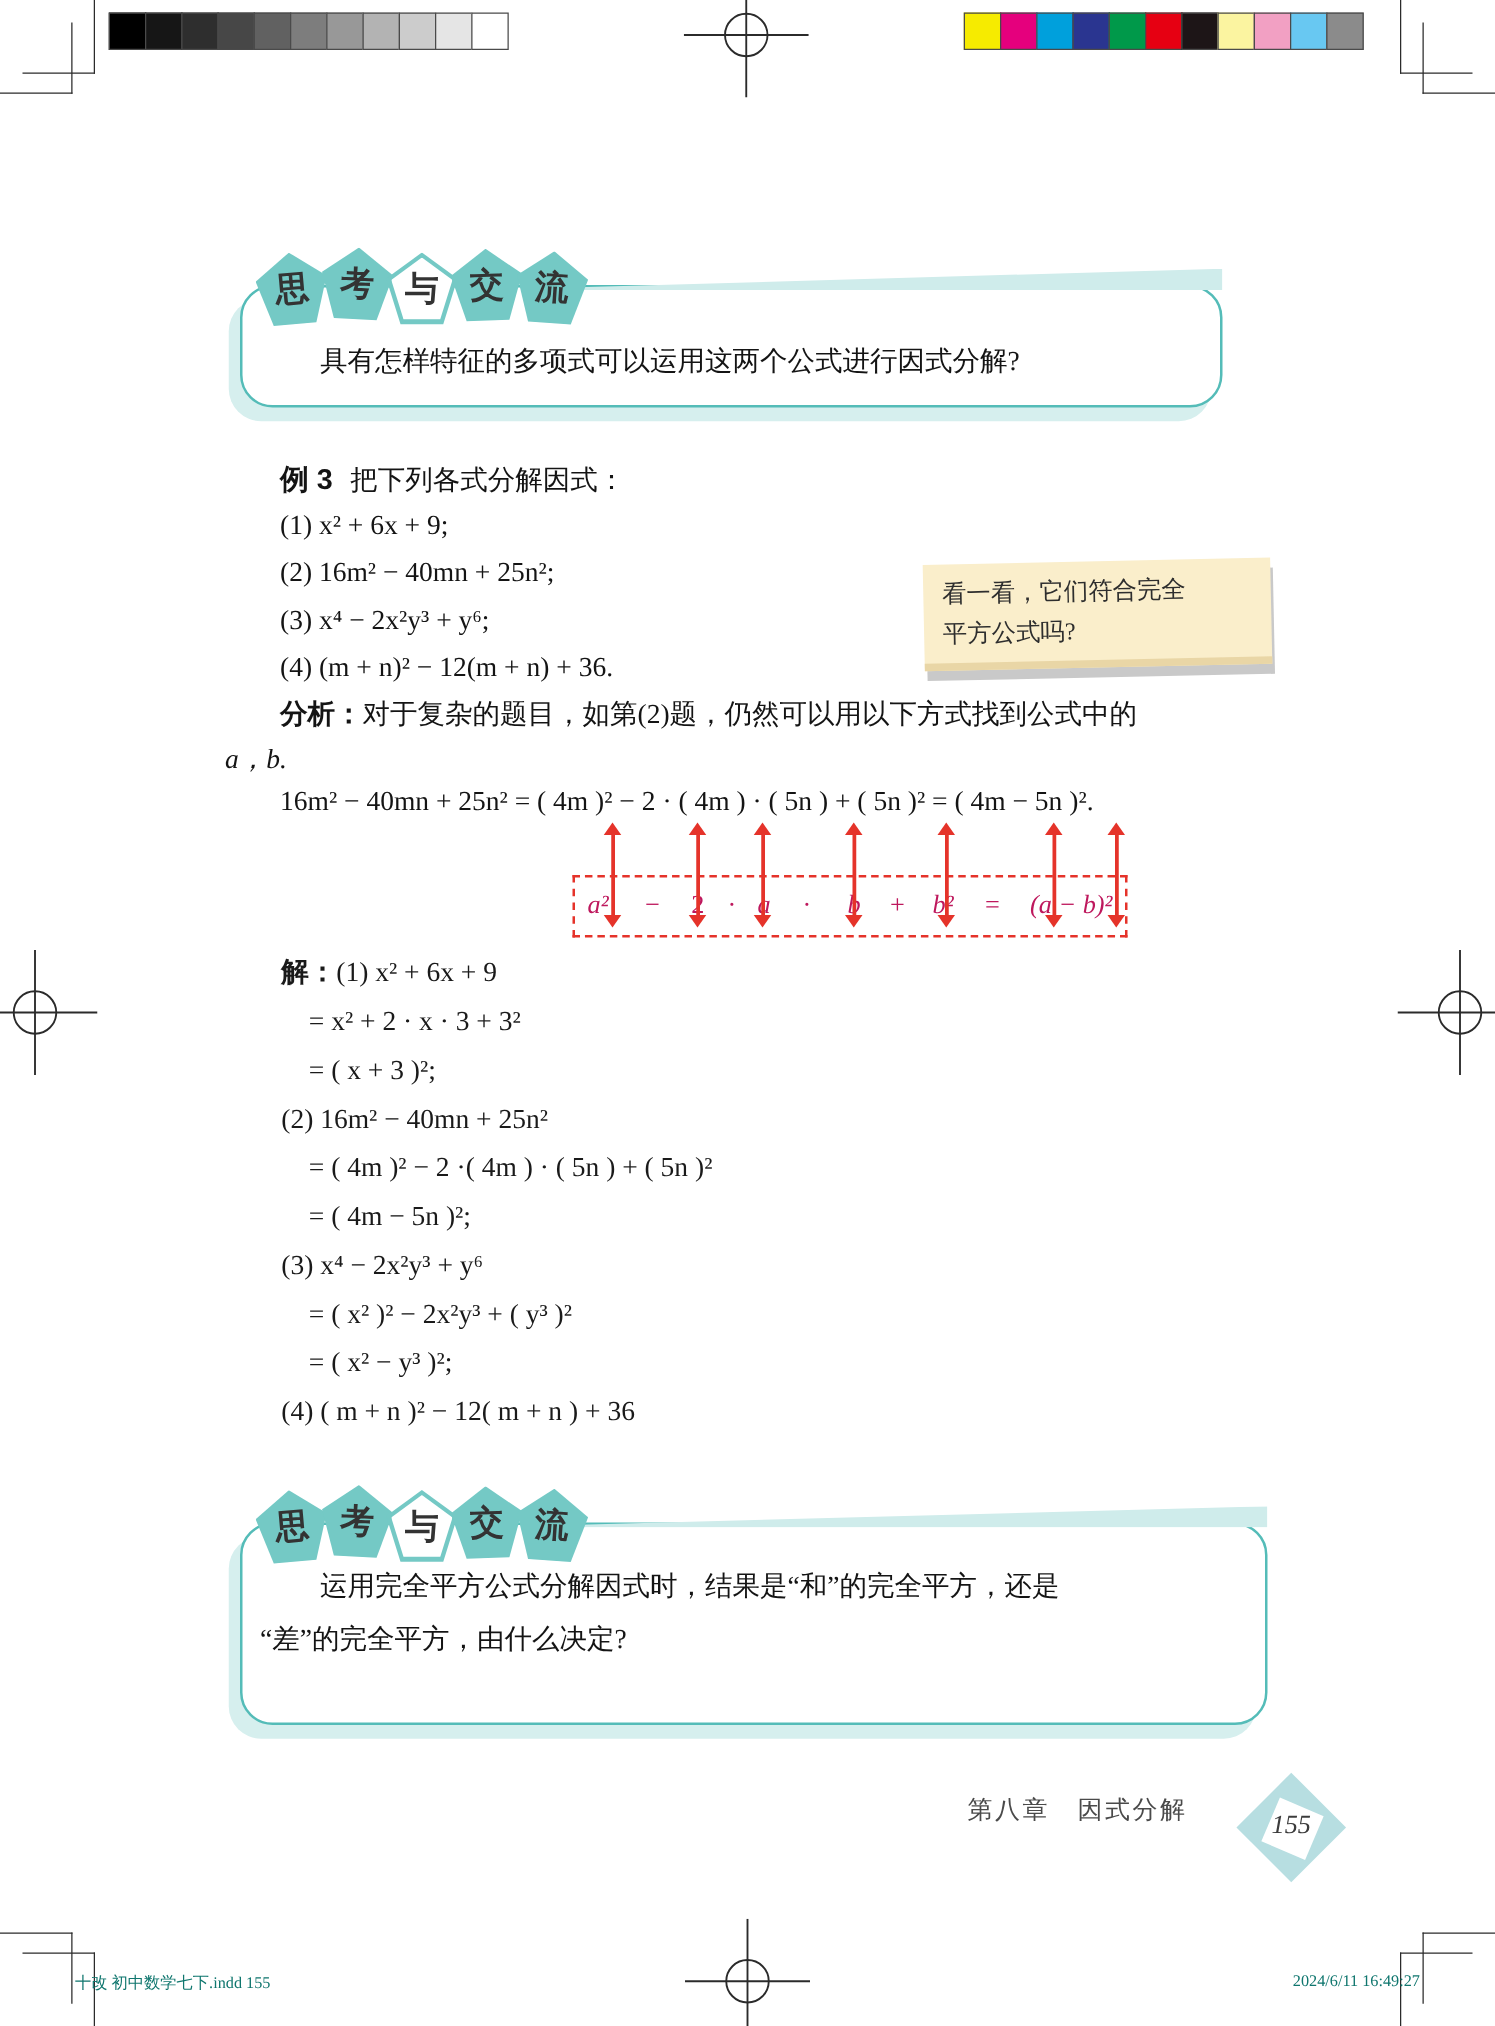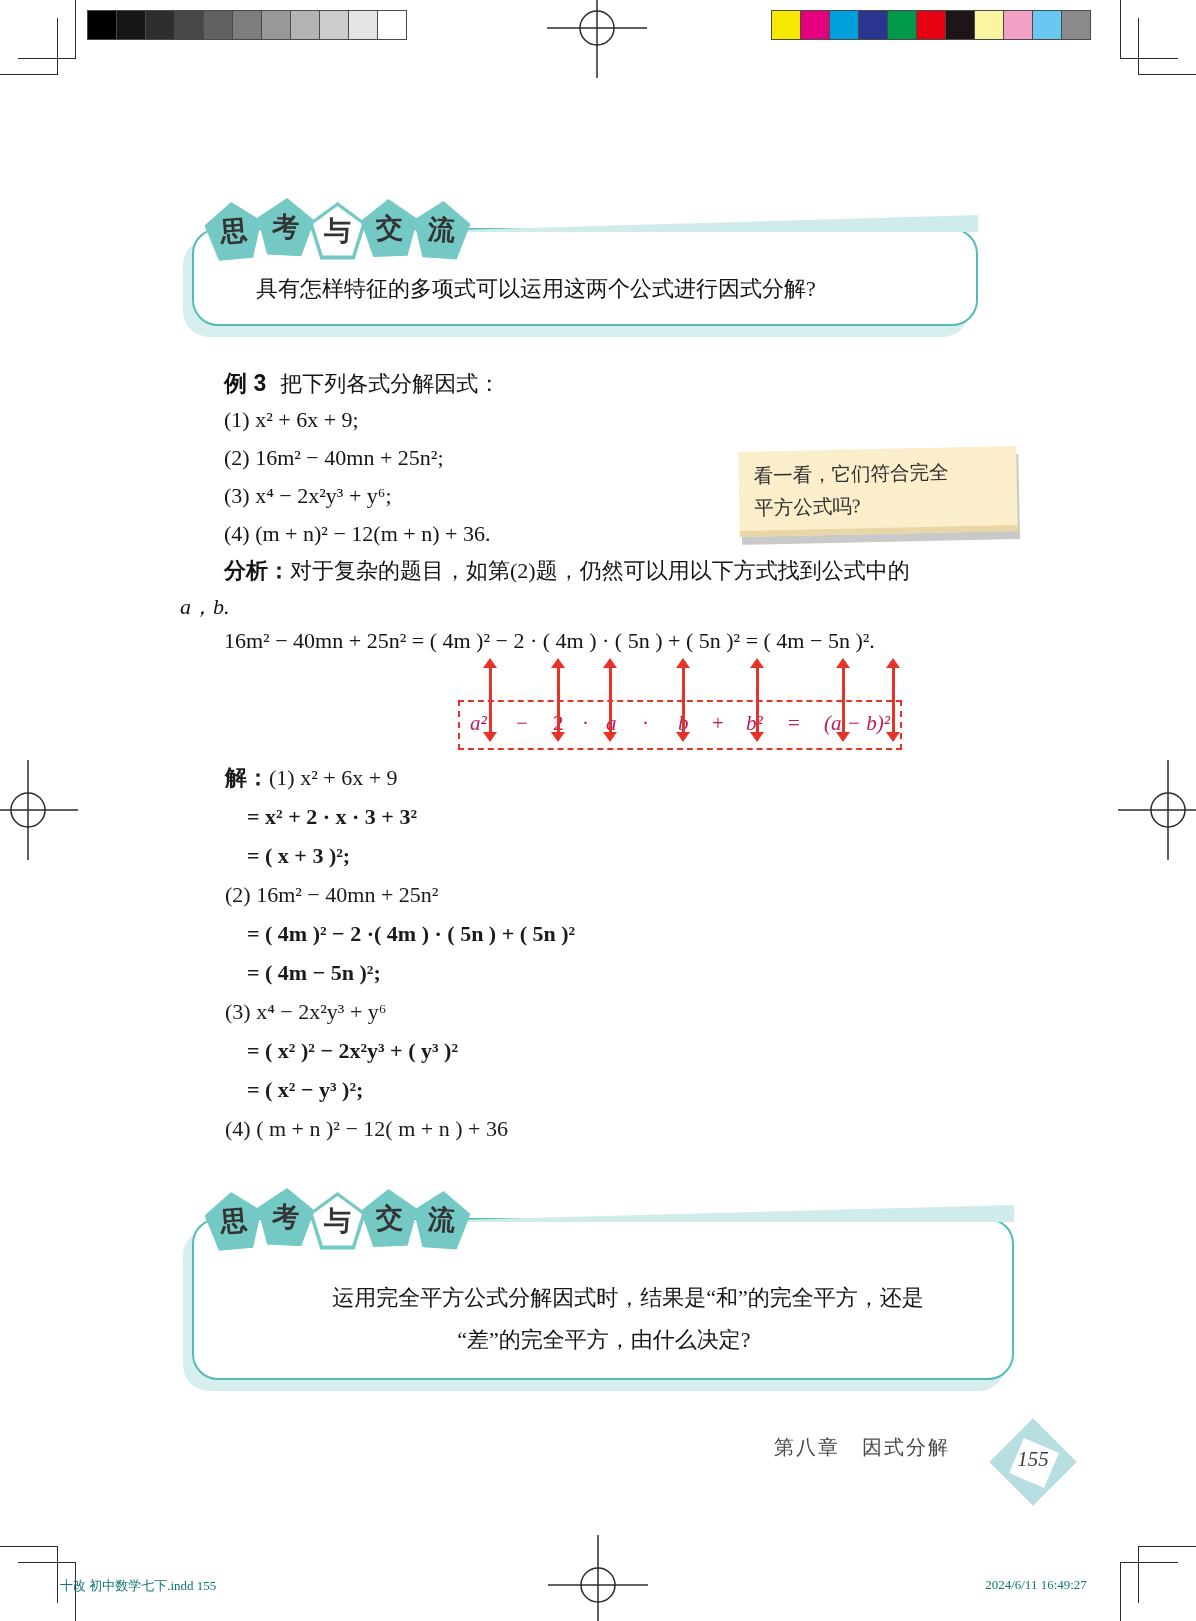--- a/index.html
+++ b/index.html
@@ -56,21 +56,21 @@
   .tbox .btext{
     position:absolute;left:0;right:0;
     font-size:22px;line-height:42px;color:#141414;
   }
 
   
   .serif22{font-size:22px;color:#141414;}
   .hei{font-family:"Liberation Sans",sans-serif;font-weight:bold;}
   .items .line{height:38px;line-height:38px;}
   .sol .line{height:39px;line-height:39px;font-size:22px;}
-  .sol .cont{padding-left:67px;font-weight:bold;}
+  .sol .cont{padding-left:67px;}
   .sol .head{padding-left:45px;}
 
   
   .sticky{
     position:absolute;left:739px;top:449px;width:248px;
     background:#faeecb;border-bottom:6px solid #e9d6a6;
     box-shadow:2px 8px 0 #c9c9c9;
     transform:rotate(-1.2deg);
     padding:9px 15px 6px 15px;
     font-size:19.5px;line-height:32px;color:#2e2e2e;
@@ -278,25 +278,25 @@
     <div class="pent white">
         <span class="ch">与</span>
       </div>
     <div class="pent">
         <span class="ch">交</span>
       </div>
     <div class="pent">
         <span class="ch">流</span>
       </div>
   </div>
-  <div class="btext" style="top:57px;padding:0 12px 0 14px;text-align:center;">
+  <div class="btext" style="top:28px;padding:0 12px 0 14px;">
     <div style="text-indent:48px;">运用完全平方公式分解因式时，结果是“和”的完全平方，还是</div>
     <div>“差”的完全平方，由什么决定?</div>
   </div>
 </div>
 
 <div class="chapter">第八章　因式分解</div>
 <div class="dia-outer"></div>
 <div class="dia-inner"></div>
 <div class="dia-num">155</div>
 
 <div class="printinfo" style="left:60px;">十改 初中数学七下.indd   155</div>
-<div class="printinfo" style="left:936px;width:200px;text-align:center;">2024/6/11   16:49:27</div>
+<div class="printinfo" style="left:936px;width:200px;text-align:right;">2024/6/11   16:49:27</div>
 
 </body></html>

